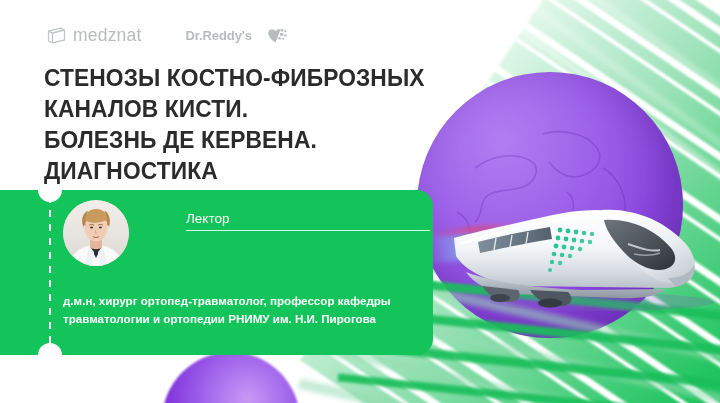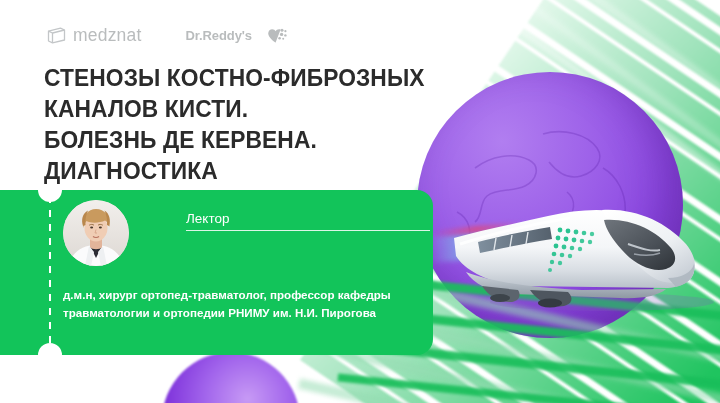--- a/index.html
+++ b/index.html
@@ -303,21 +303,21 @@
     color: #ffffff;
     font-size: 17.5px;
     font-weight: 700;
     line-height: 22px;
     letter-spacing: -.1px;
   }
 
   .credentials {
     position: absolute;
     left: 63px;
-    top: 286px;
+    top: 292px;
     width: 375px;
     color: #ffffff;
     font-size: 11.6px;
     font-weight: 700;
     line-height: 17.5px;
     white-space: pre-line;
   }
 </style>
 </head>
 <body>

